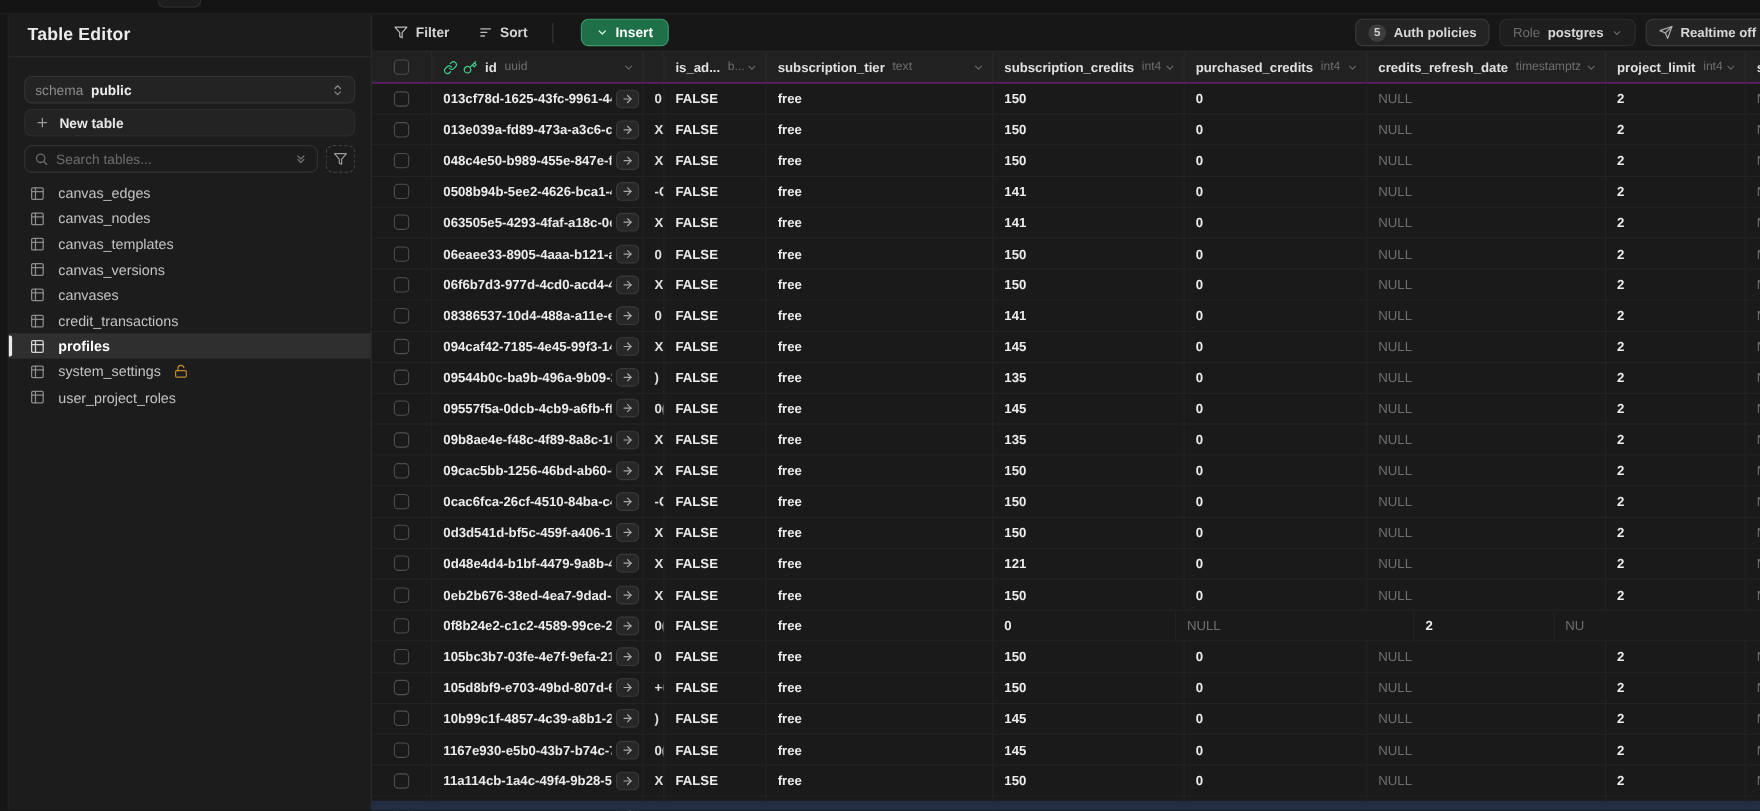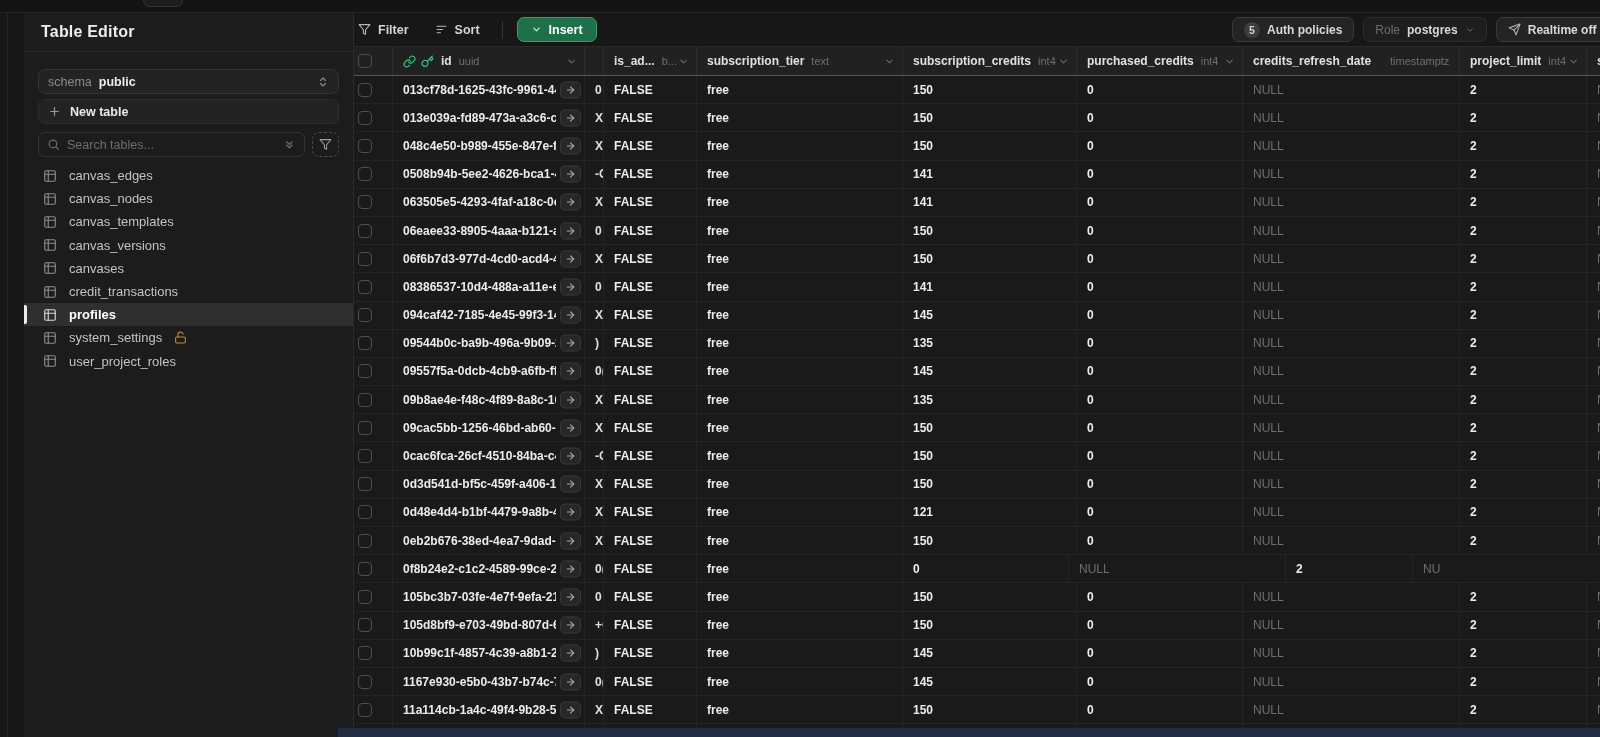--- a/index.html
+++ b/index.html
@@ -8,21 +8,21 @@
   .app { position:relative; width:1600px; height:737px; background:#171717; overflow:hidden; color:#e6e6e6; }
 
   
   .top-strip { position:absolute; top:0; left:0; width:1600px; height:13px; background:#141414; border-bottom:1px solid #262626; z-index:8; }
   .notch { position:absolute; left:143px; top:0; width:40px; height:7px; background:#1d1d1d; border:1px solid #333; border-top:none; border-radius:0 0 7px 7px; }
 
   
   .left-rail { position:absolute; top:13px; left:0; width:8px; height:724px; background:#161616; border-right:1px solid #262626; z-index:4; }
 
   
-  .sidebar { position:absolute; top:13px; left:24px; width:330px; height:724px; background:#1c1c1c; border-right:1px solid #2b2b2b; z-index:4; }
+  .sidebar { position:absolute; top:13px; left:8px; width:330px; height:724px; background:#1c1c1c; border-right:1px solid #2b2b2b; z-index:4; }
   .sidebar-header { height:39px; display:flex; align-items:center; padding-left:17px; border-bottom:1px solid #2a2a2a; }
   .sidebar-title { font-size:16px; font-weight:700; color:#ededed; letter-spacing:.2px; }
   .sidebar-controls { padding:17px 14px 0 14px; }
   .schema-select { height:25px; background:#232323; border:1px solid #343434; border-radius:7px; display:flex; align-items:center; padding:0 9px; gap:7px; cursor:pointer; }
   .schema-label { color:#8a8a8a; font-size:12.5px; }
   .schema-value { color:#ececec; font-size:12.5px; font-weight:700; }
   .schema-select .unfold { margin-left:auto; color:#8a8a8a; }
   .new-table-btn { margin-top:5px; height:25px; width:100%; background:#232323; border:1px solid #2d2d2d; border-radius:7px; display:flex; align-items:center; padding:0 9px; gap:9px; color:#e8e8e8; font-size:12.5px; font-weight:700; cursor:pointer; }
   .new-table-btn .plus { color:#9a9a9a; display:flex; }
   .search-row { margin-top:8px; display:flex; gap:7px; align-items:center; }
@@ -42,21 +42,21 @@
   .side-item.selected .side-item-label { color:#ffffff; font-weight:700; }
   .side-item .lock { color:#c08b2d; display:flex; }
 
   
   .main { position:absolute; top:13px; left:338px; width:1262px; height:724px; background:#171717; }
   .toolbar { position:relative; height:34px; border-bottom:1px solid #2a2a2a; display:flex; align-items:center; padding-left:20px; }
   .tool-btn { display:flex; align-items:center; gap:7px; color:#d4d4d4; font-size:12.5px; font-weight:700; background:none; border:none; cursor:pointer; font-family:"Liberation Sans",sans-serif; }
   .tool-btn .ticon { color:#b9b9b9; display:flex; }
   .tb-gap { width:26px; }
   .v-divider { width:1px; height:18px; background:#363636; margin:0 14px 0 22px; }
-  .insert-btn { height:25px; display:flex; align-items:center; gap:7px; padding:0 13px; background:#1d7048; border:1px solid #3f9a6b; border-radius:7px; color:#fff; font-size:12.5px; font-weight:700; cursor:pointer; font-family:"Liberation Sans",sans-serif; }
+  .insert-btn { height:25px; display:flex; align-items:center; gap:7px; padding:0 13px; background:#1d7048; border:1px solid #3f9a6b; border-radius:7px; color:#fff; font-size:12.5px; font-weight:700; cursor:pointer; font-family:"Liberation Sans",sans-serif;margin-left:11px; }
   .right-cluster { position:absolute; left:894px; top:4px; display:flex; align-items:center; gap:9px; }
   .pill { height:25px; display:flex; align-items:center; gap:7px; padding:0 11px; background:#242424; border:1px solid #3a3a3a; border-radius:7px; font-size:12px; font-weight:700; color:#d8d8d8; white-space:nowrap; cursor:pointer; font-family:"Liberation Sans",sans-serif; }
   .pill .picon { color:#b0b0b0; display:flex; }
   .badge { width:16px; height:16px; border-radius:50%; background:#3d3d3d; color:#d0d0d0; font-size:10.5px; font-weight:700; display:flex; align-items:center; justify-content:center; }
   .pill.role { background:#1e1e1e; border-color:#2e2e2e; }
   .pill.role .role-label { color:#6d6d6d; font-weight:400; }
   .pill.role .chev { color:#6d6d6d; }
 
   
   .grid-header { display:flex; height:29px; background:#212121; border-bottom:1px solid #a21caf; }
@@ -64,21 +64,21 @@
   .hcell .coltype { margin-left:7px; color:#6f6f6f; font-size:11px; font-weight:400; }
   .hcell .chev { margin-left:auto; margin-right:7px; color:#6a6a6a; flex:none; }
   .hcell .keyicons { display:flex; gap:5px; margin-right:7px; color:#3ecf8e; }
   .c0 { width:55px; flex:none; justify-content:center; padding-left:0; }
   .c1 { width:192px; flex:none; }
   .c2 { width:19px; flex:none; padding-left:3px; }
   .c3 { width:93px; flex:none; }
   .c4 { width:206px; flex:none; }
   .c5 { width:174px; flex:none; }
   .c6 { width:166px; flex:none; }
-  .c7 { width:217px; flex:none;gap:12px; }
+  .c7 { width:217px; flex:none; }
   .c8 { width:127px; flex:none; }
   .c9 { flex:1 0 40px; border-right:none !important; }
   .grid-body { height:661px; overflow:hidden; background:#1a1a1a; }
   .grid-row { display:flex; height:28.2px; border-bottom:1px solid #242424; }
   .cell { display:flex; align-items:center; padding-left:10px; border-right:1px solid #242424; font-size:12px; overflow:hidden; white-space:nowrap; }
   .cell.c0 { justify-content:center; padding-left:0; }
   .cell.c1 { position:relative; padding-right:28px; }
   .uuid-text { color:#ececec; font-weight:600; overflow:hidden; white-space:nowrap; }
   .expand-btn { position:absolute; right:3px; top:50%; transform:translateY(-50%); width:21px; height:17px; border-radius:5px; background:#272727; border:1px solid #3a3a3a; color:#a8a8a8; display:flex; align-items:center; justify-content:center; cursor:pointer; }
   .clip-text { color:#e0e0e0; font-weight:700; }

